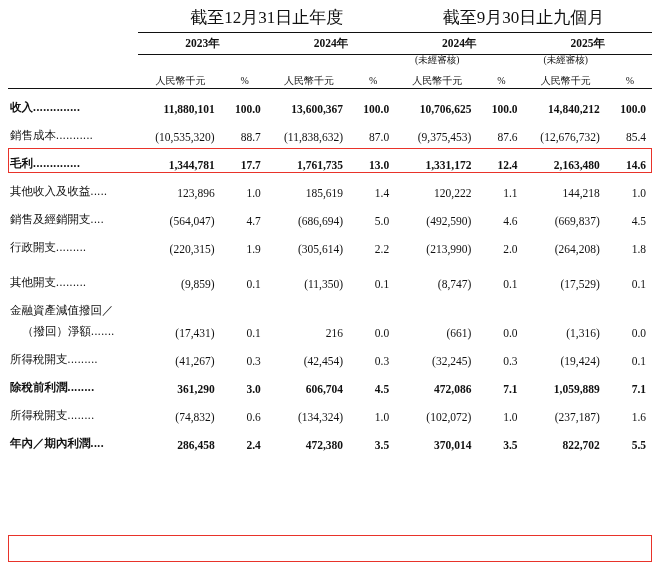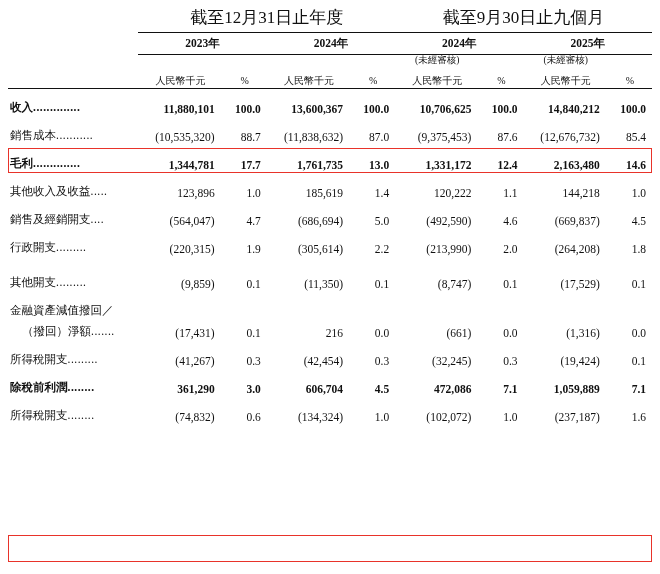--- a/index.html
+++ b/index.html
@@ -331,20 +331,31 @@
         <td class="pct">1.0</td>
         <td class="num">(102,072)</td>
         <td class="pct">1.0</td>
         <td class="num">(237,187)</td>
         <td class="pct">1.6</td>
       </tr>
       <tr class="spacer">
           <td colspan="9"></td>
         </tr>
 
+      <tr class="bold">
+        <td class="lbl"><span>年內／期內利潤</span><span class="dots">....</span></td>
+        <td class="num">286,458</td>
+        <td class="pct">2.4</td>
+        <td class="num">472,380</td>
+        <td class="pct">3.5</td>
+        <td class="num">370,014</td>
+        <td class="pct">3.5</td>
+        <td class="num">822,702</td>
+        <td class="pct">5.5</td>
+      </tr>
 
     </tbody>
   </table>
 
   <div class="hl" id="hl-revenue"></div>
   <div class="hl" id="hl-profit"></div>
 
 </div>
 
 </body></html>

